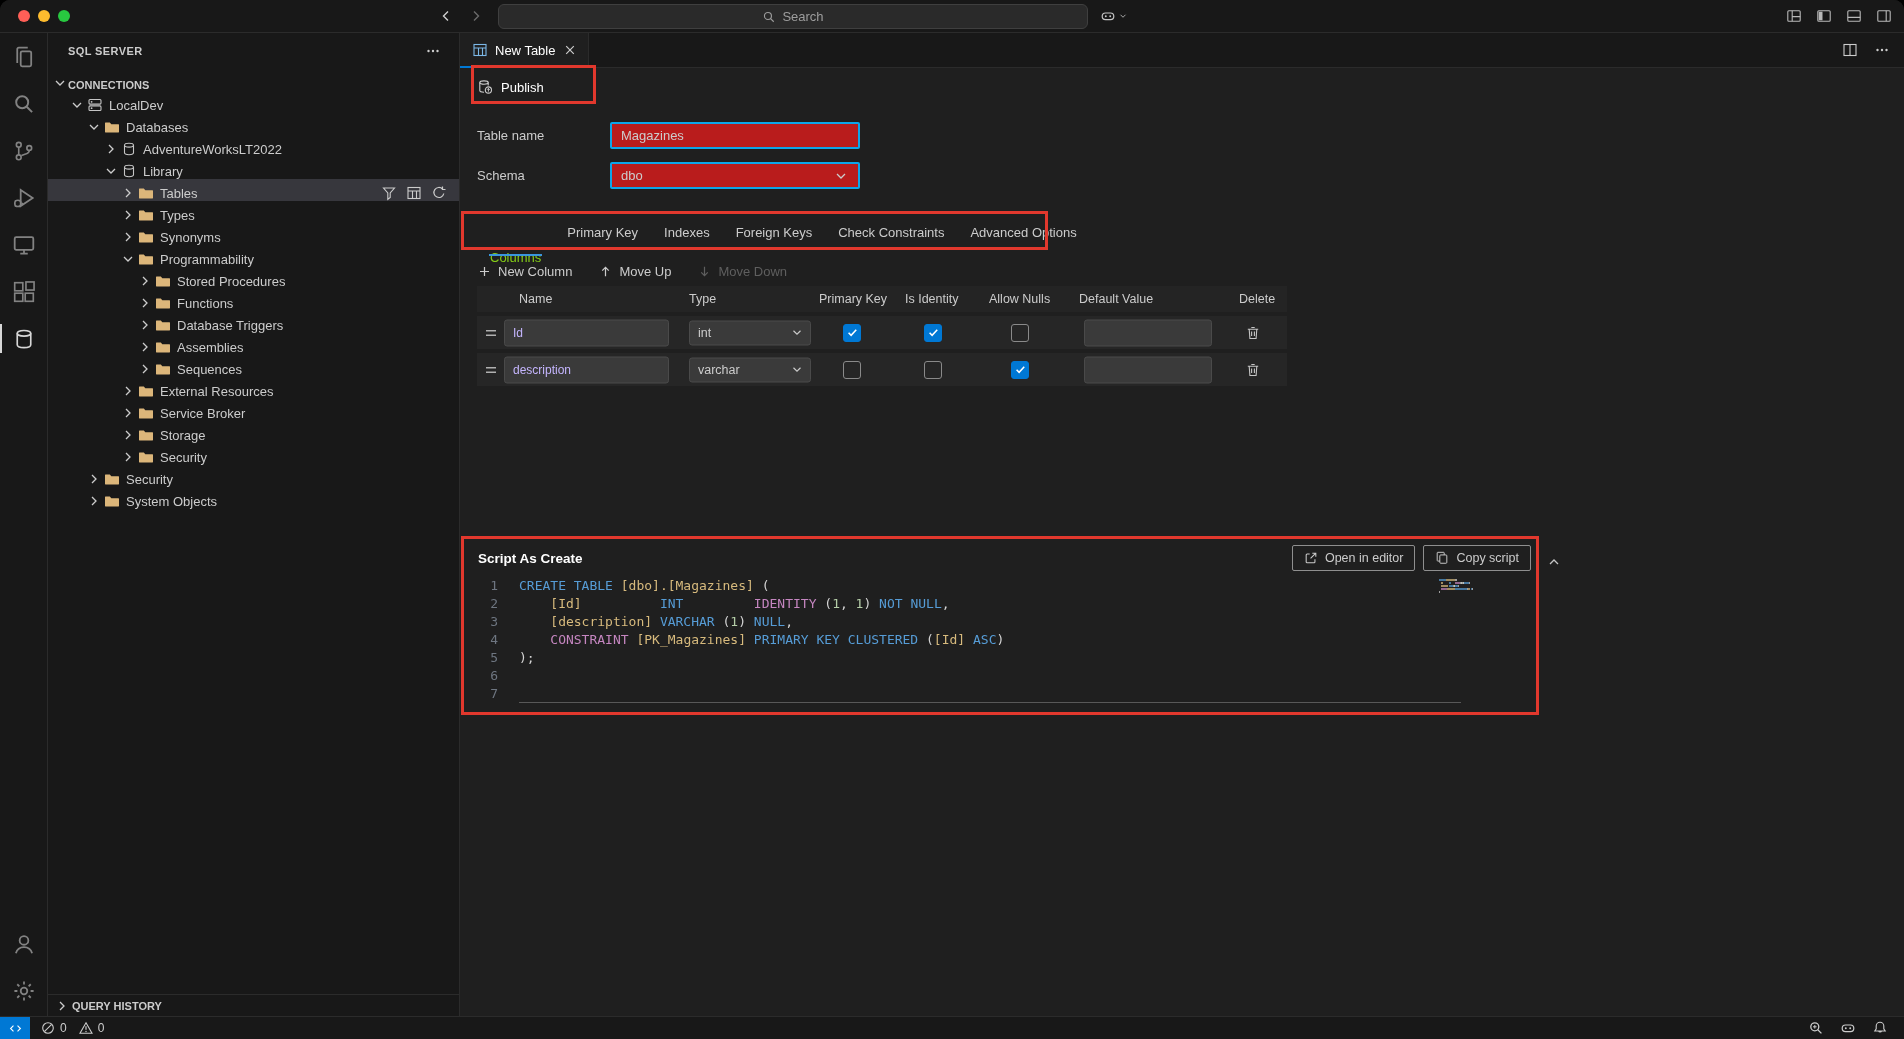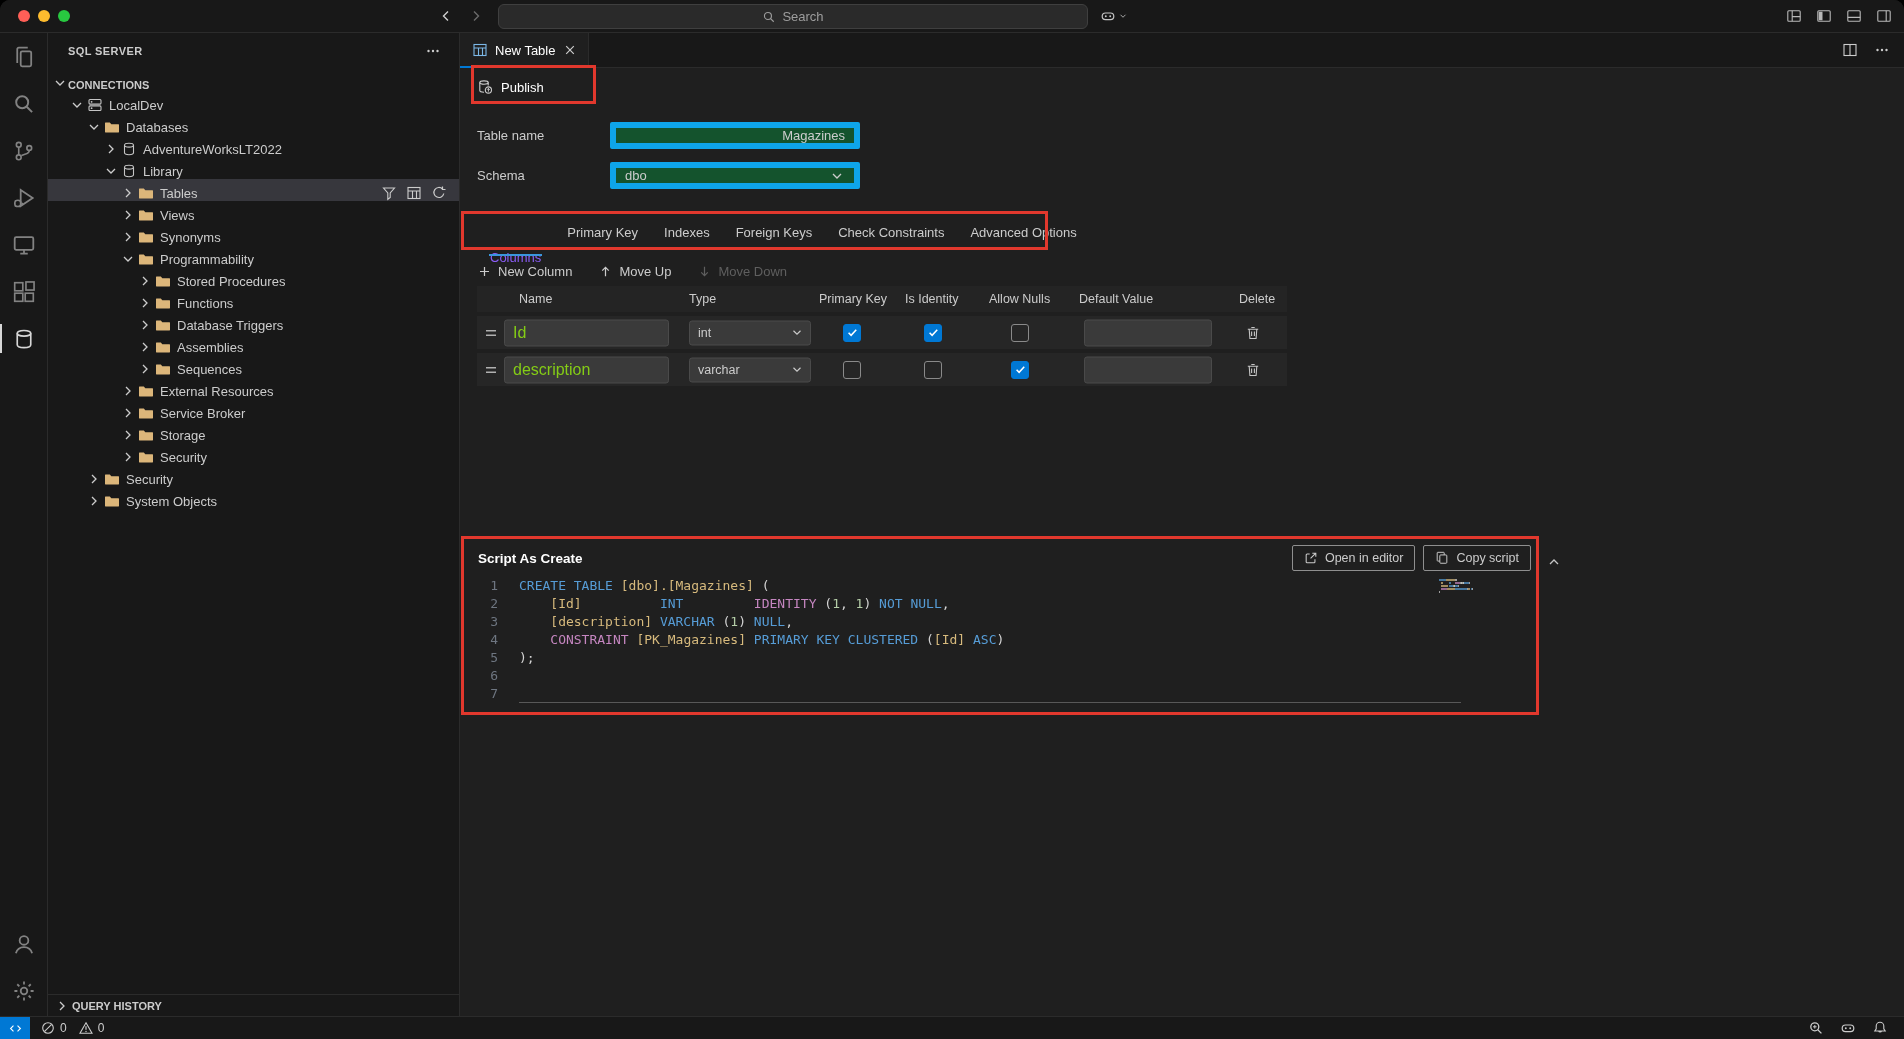--- a/index.html
+++ b/index.html
@@ -55,40 +55,40 @@
   .tab-close { width:16px; height:16px; color:#cccccc; }
   .tabbar-actions { margin-left:auto; display:flex; align-items:center; gap:16px; color:#cccccc; padding-right:14px; }
   .tabbar-actions [data-icon] { width:16px; height:16px; }
   .editor-body { flex:1; position:relative; }
 
   .publish-row { position:absolute; left:17px; top:2px; height:34px; display:flex; align-items:center; gap:8px; color:#fff; font-size:13px; }
   .publish-icon { width:16px; height:16px; color:#cccccc; }
 
   .field-row { position:absolute; left:17px; display:flex; align-items:center; color:#cccccc; font-size:13px; }
   .field-label { width:133px; }
-  .tfield, .tselect { width:250px; height:27px; background:#14532d; border:6px solid #0ea5e9; border-radius:2px; color:#cccccc; font-size:13px; padding:0 9px; font-family:inherit;text-align:right; }
+  .tfield, .tselect { width:250px; height:27px; background:#b91c1c; border:2px solid #0ea5e9; border-radius:2px; color:#cccccc; font-size:13px; padding:0 9px; font-family:inherit; }
   .tselect { display:flex; align-items:center; }
   .sel-chev { margin-left:auto; width:14px; height:14px; color:#cccccc; }
 
   .designer-tabs { position:absolute; left:17px; top:146px; height:36px; display:flex; }
   .dtab { padding:0 13px; display:flex; align-items:center; font-size:13px; color:#cccccc; position:relative; }
-  .dtab.active { color:#8b5cf6;margin-top:43px; }
+  .dtab.active { color:#84cc16;margin-top:43px; }
   .dtab.active::after { content:""; position:absolute; left:12px; right:12px; bottom:1px; height:2px; background:#3a96dd; }
 
   .grid-toolbar { position:absolute; left:17px; top:190px; height:26px; display:flex; gap:26px; align-items:center; color:#cccccc; font-size:13px; }
   .gt-btn { display:flex; align-items:center; gap:6px; }
   .gt-btn.disabled { color:#5f5f5f; }
   .gt-ic { width:15px; height:15px; }
 
   .grid-header { position:absolute; left:17px; top:218px; width:810px; height:26px; background:#242424; color:#cccccc; font-size:12.5px; }
   .gh-label { position:absolute; top:50%; transform:translateY(-50%); white-space:nowrap; }
   .grid-rows { position:absolute; left:17px; top:248px; width:810px; }
   .grid-row { position:relative; height:33px; background:#262626; margin-bottom:4px; }
   .cell-grip { position:absolute; top:50%; transform:translateY(-50%); width:16px; height:16px; color:#b0b0b0; }
-  .ginput { position:absolute; top:50%; transform:translateY(-50%); height:27px; background:#3a3a3a; border:1px solid #4a4a4a; border-radius:3px; color:#84cc16; font-size:16px; display:flex; align-items:center; padding:0 8px; }
+  .ginput { position:absolute; top:50%; transform:translateY(-50%); height:27px; background:#3a3a3a; border:1px solid #4a4a4a; border-radius:3px; color:#c4b5fd; font-size:12px; display:flex; align-items:center; padding:0 8px; }
   .gselect { position:absolute; top:50%; transform:translateY(-50%); height:25px; background:#3a3a3a; border:1px solid #4a4a4a; border-radius:3px; color:#cccccc; font-size:12.5px; display:flex; align-items:center; padding:0 6px 0 8px; }
   .gcheck { position:absolute; top:50%; transform:translateY(-50%); width:18px; height:18px; border:1px solid #8a8a8a; border-radius:3px; display:flex; align-items:center; justify-content:center; }
   .gcheck.on { background:var(--accent); border-color:var(--accent); }
   .gcheck span { width:13px; height:13px; display:block; }
   .gtrash { position:absolute; top:50%; transform:translateY(-50%); width:16px; height:16px; color:#c5c5c5; }
 
   
   .script-panel { position:absolute; left:2px; top:471px; width:1075px; height:175px; background:var(--bg); }
   .script-header { height:38px; display:flex; align-items:center; padding:0 6px 0 16px; }
   .script-title { color:#fff; font-size:13.5px; font-weight:700; }
@@ -393,21 +393,21 @@
             <span class="tw">
               <svg class="ic" viewBox="0 0 16 16" aria-hidden="true">
                 <path d="M6 4l4 4-4 4" fill="none" stroke="currentColor" stroke-width="1.3"></path>
               </svg>
             </span>
             <span class="tw ticon">
               <svg class="ic" viewBox="0 0 16 16" aria-hidden="true">
                 <path d="M1.5 3.5h4.3l1.5 1.7h7.2c.3 0 .5.2.5.5v7.3c0 .3-.2.5-.5.5h-13c-.3 0-.5-.2-.5-.5V4c0-.3.2-.5.5-.5z" fill="#dcb67a"></path>
               </svg>
             </span>
-            <span class="tlabel">Views</span>
+            <span class="tlabel">Types</span>
           </div>
           <div class="tree-row" style="padding-left: 72px;">
             <span class="tw">
               <svg class="ic" viewBox="0 0 16 16" aria-hidden="true">
                 <path d="M6 4l4 4-4 4" fill="none" stroke="currentColor" stroke-width="1.3"></path>
               </svg>
             </span>
             <span class="tw ticon">
               <svg class="ic" viewBox="0 0 16 16" aria-hidden="true">
                 <path d="M1.5 3.5h4.3l1.5 1.7h7.2c.3 0 .5.2.5.5v7.3c0 .3-.2.5-.5.5h-13c-.3 0-.5-.2-.5-.5V4c0-.3.2-.5.5-.5z" fill="#dcb67a"></path>

